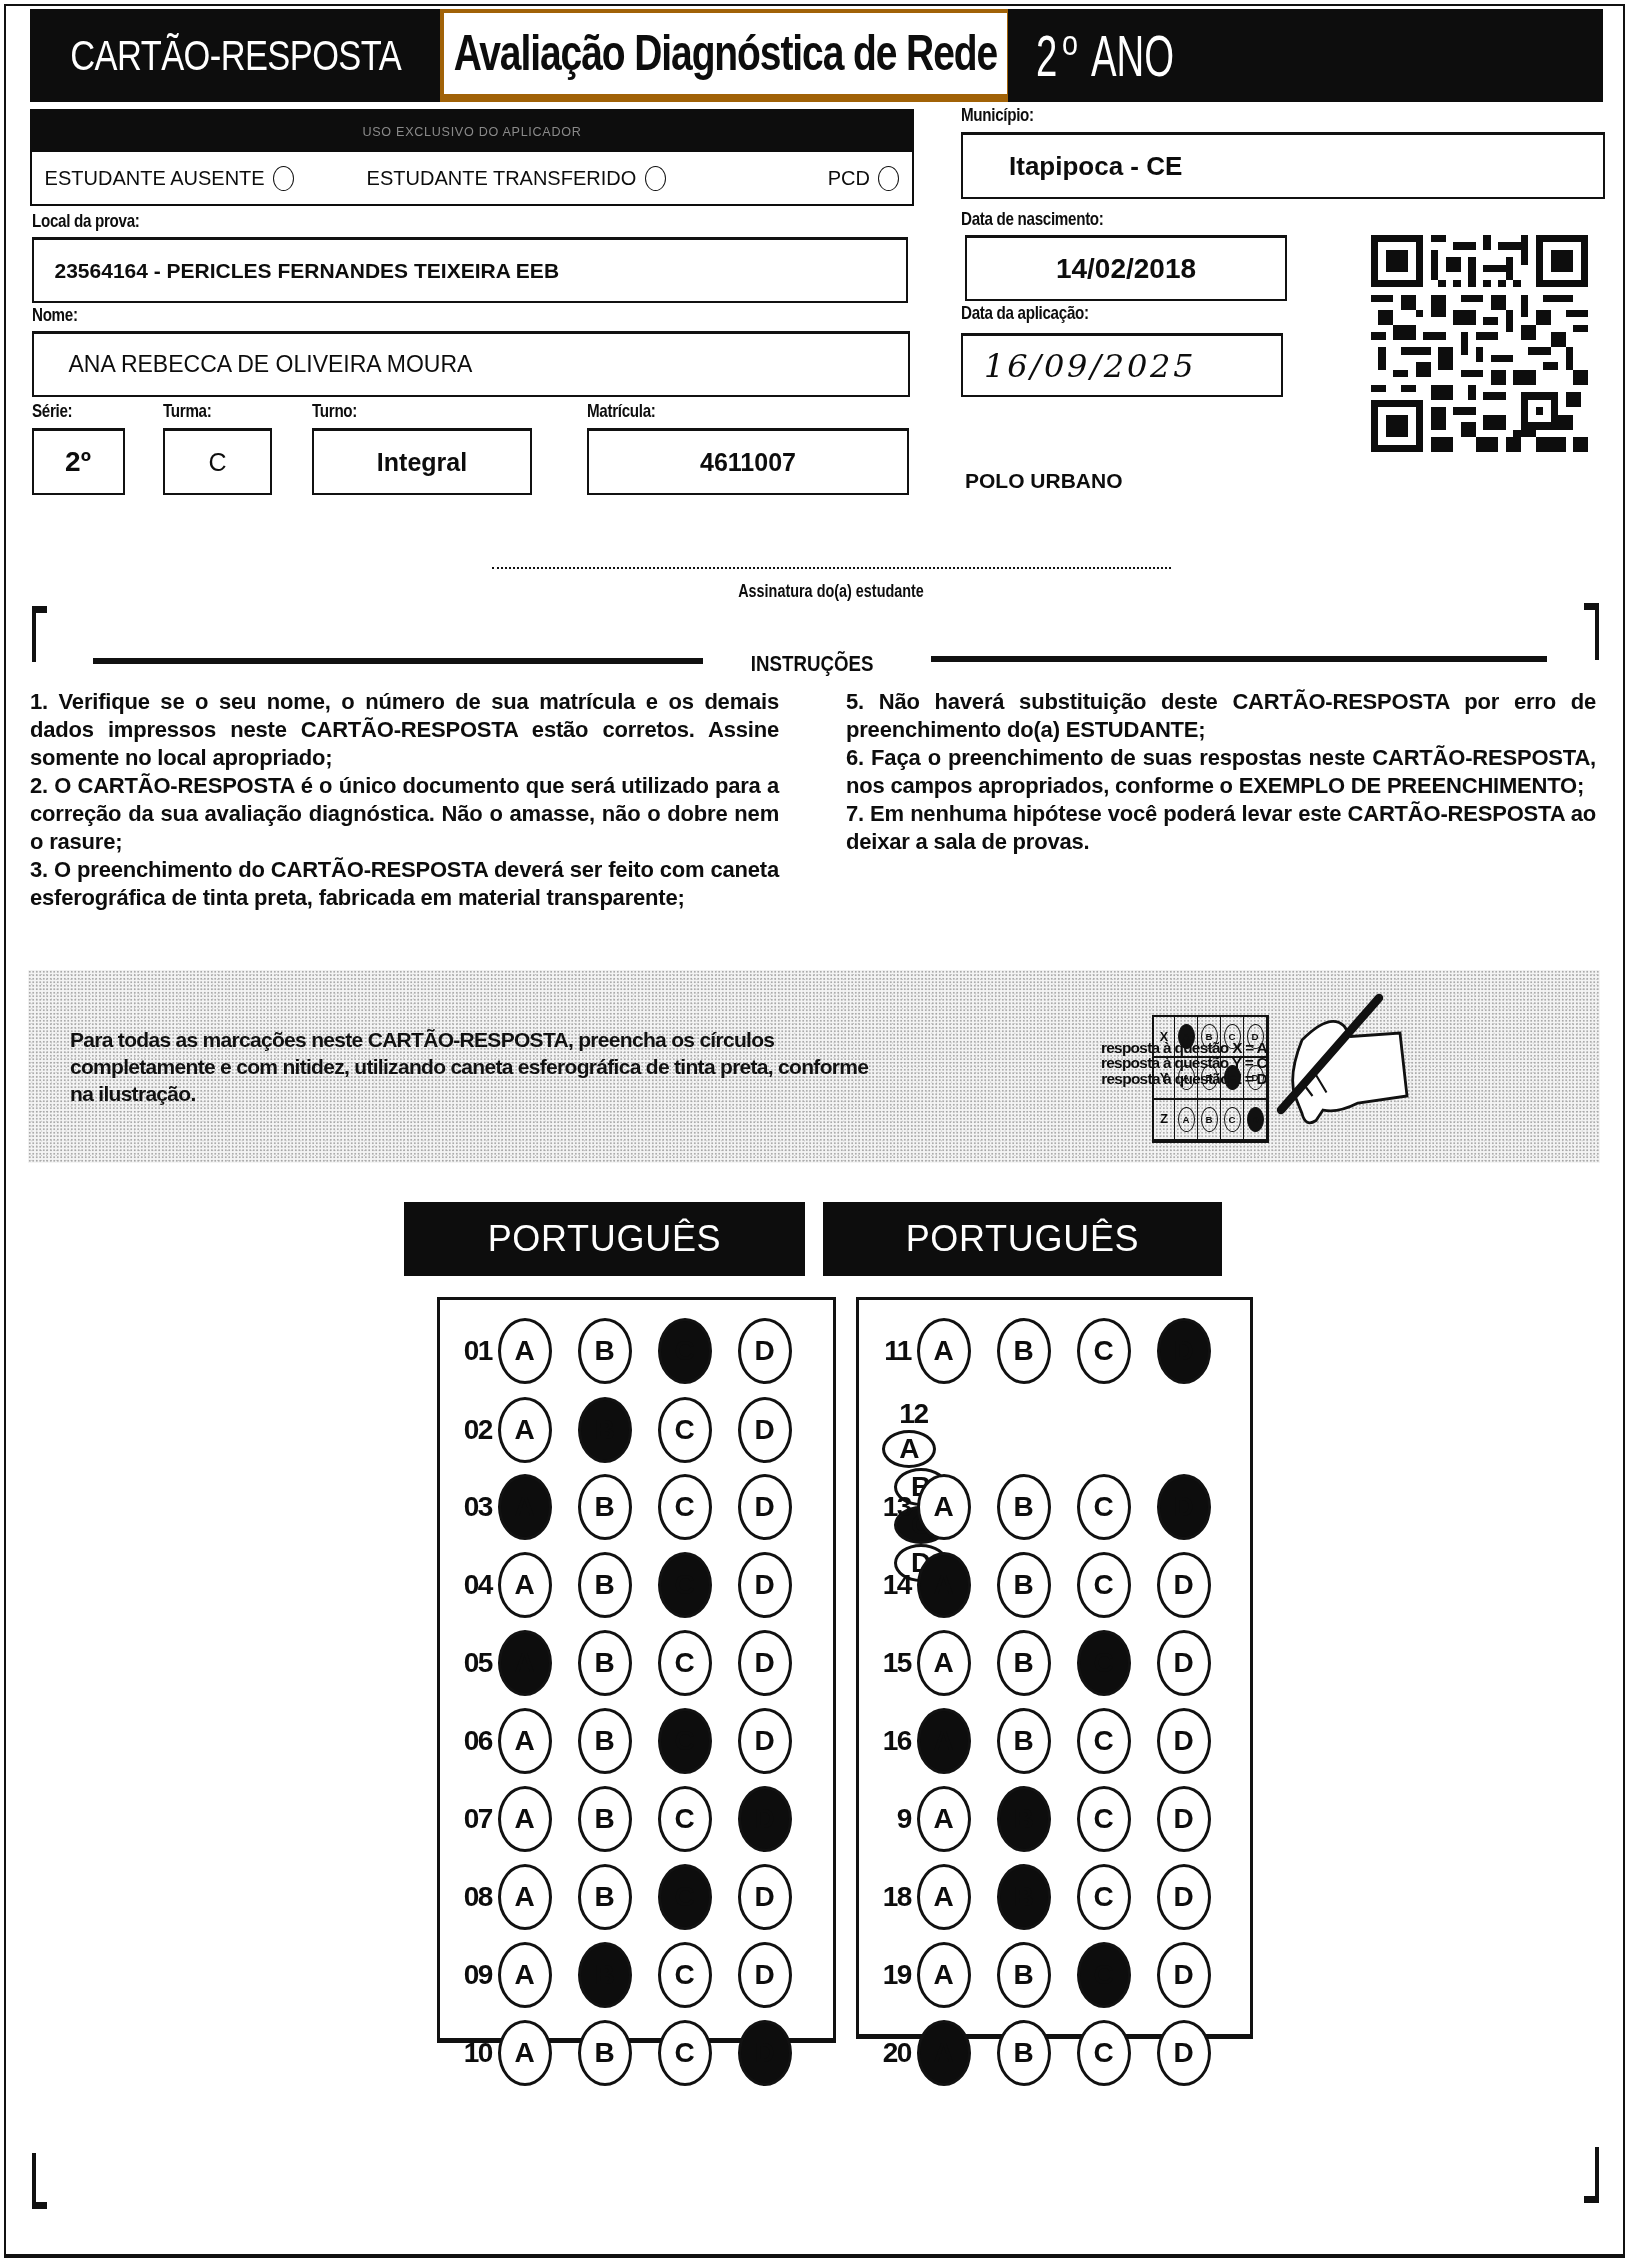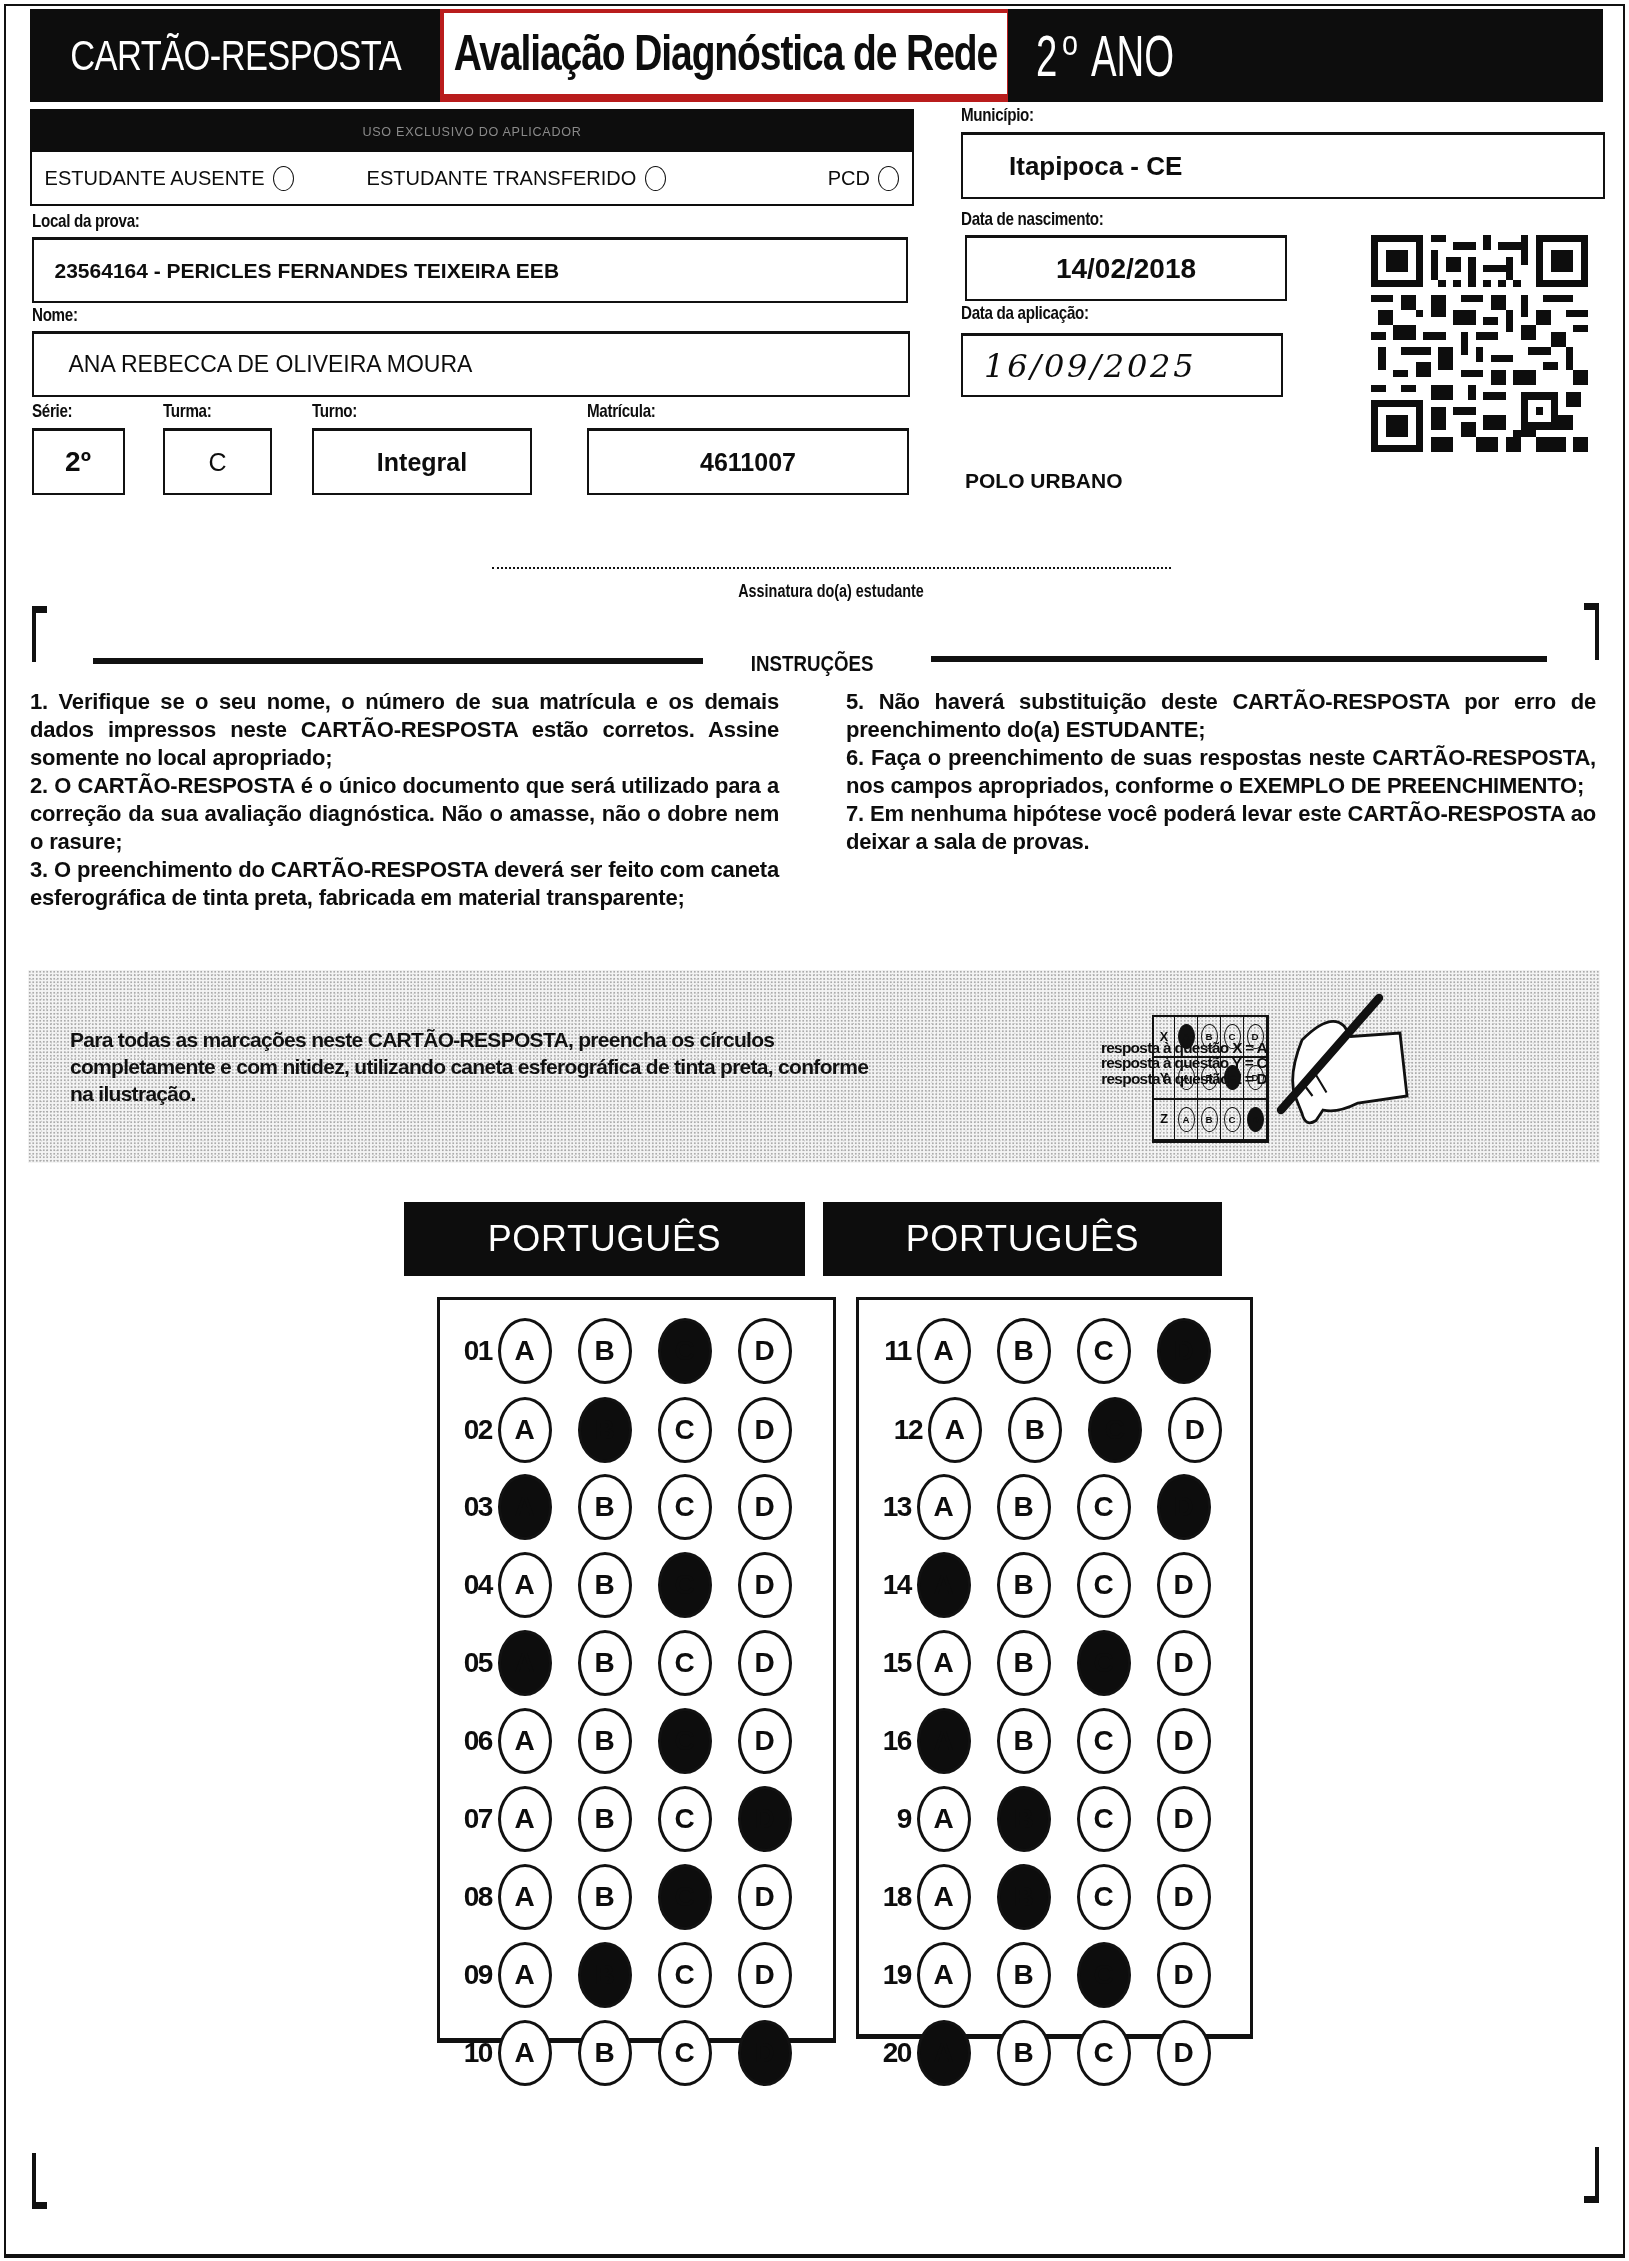--- a/index.html
+++ b/index.html
@@ -4,21 +4,21 @@
 <style>
   * { box-sizing: border-box; margin: 0; padding: 0; }
   html, body { width: 1629px; height: 2261px; background: #ffffff; overflow: hidden; }
   body { position: relative; font-family: "Liberation Sans", sans-serif; color: #0d0d0d; }
   .abs { position: absolute; }
   .page-border { left: 3.5px; top: 3.5px; width: 1621px; height: 2254px; border: 2.1px solid #111; border-right-width: 2.8px; border-bottom-width: 4.2px; }
 
   
   .hdr-left { left: 30px; top: 9px; width: 411px; height: 93px; background: #0d0d0d; color: #fff; display: flex; align-items: center; justify-content: center; font-size: 42px; letter-spacing: -0.7px; transform-origin: center; }
   .hdr-left span, .hdr-right span { display: inline-block; transform: scaleX(0.82); }
-  .hdr-mid { left: 440px; top: 9px; width: 571px; height: 93px; background: #b91c1c; padding: 3.5px 4.2px 8.4px 4.2px; }
+  .hdr-mid { left: 440px; top: 9px; width: 571px; height: 93px; background: #a16207; padding: 3.5px 4.2px 8.4px 4.2px; }
   .hdr-mid .inner { width: 100%; height: 100%; background: #fff; display: flex; align-items: center; justify-content: center; font-size: 50px; font-weight: bold; letter-spacing: -1.4px; }
   .hdr-mid .inner span { display: inline-block; transform: scaleX(0.78); white-space: nowrap; }
   .hdr-right { left: 1008px; top: 9px; width: 595px; height: 93px; background: #0d0d0d; color: #fff; display: flex; align-items: center; padding-left: 28px; font-size: 57px; }
   .hdr-right span { transform-origin: left center; }
   .hdr-right sup { font-size: 35px; vertical-align: 21px; }
 
   
   .apl { left: 30px; top: 109px; width: 884px; height: 97px; border: 2.8px solid #0d0d0d; }
   .apl-head { height: 41px; background: #0d0d0d; color: #8a8a8a; font-size: 12.6px; display: flex; align-items: center; justify-content: center; letter-spacing: 0.7px; }
   .apl-body { display: flex; align-items: center; height: 53px; padding: 0 12.6px; font-size: 20px; }
@@ -383,21 +383,21 @@
 
 <div class="abs subj" style="left:823px; top:1202px; width:399px;">PORTUGUÊS</div>
 <div class="abs ans-box" style="left:825px; top:1297px; width:397px; height:742px;" id="col1">
     <div class="row" style="top: 19.6px; left: 9.8px;">
       <div class="qnum">11</div>
       <div class="bub" style="margin-left: 2.8px;">A</div>
       <div class="bub" style="margin-left: 26px;">B</div>
       <div class="bub" style="margin-left: 26px;">C</div>
       <div class="bub filled" style="margin-left: 26px;">D</div>
     </div>
-    <div class="row" style="top: 98px; left: 21px;">
+    <div class="row" style="top: 98px; left: 9px; flex-direction: column;">
       <div class="qnum">12</div>
       <div class="bub" style="margin-left: 2.8px;">A</div>
       <div class="bub" style="margin-left: 26px;">B</div>
       <div class="bub filled" style="margin-left: 26px;">C</div>
       <div class="bub" style="margin-left: 26px;">D</div>
     </div>
     <div class="row" style="top: 175px; left: 9.8px;">
       <div class="qnum">13</div>
       <div class="bub" style="margin-left: 2.8px;">A</div>
       <div class="bub" style="margin-left: 26px;">B</div>

